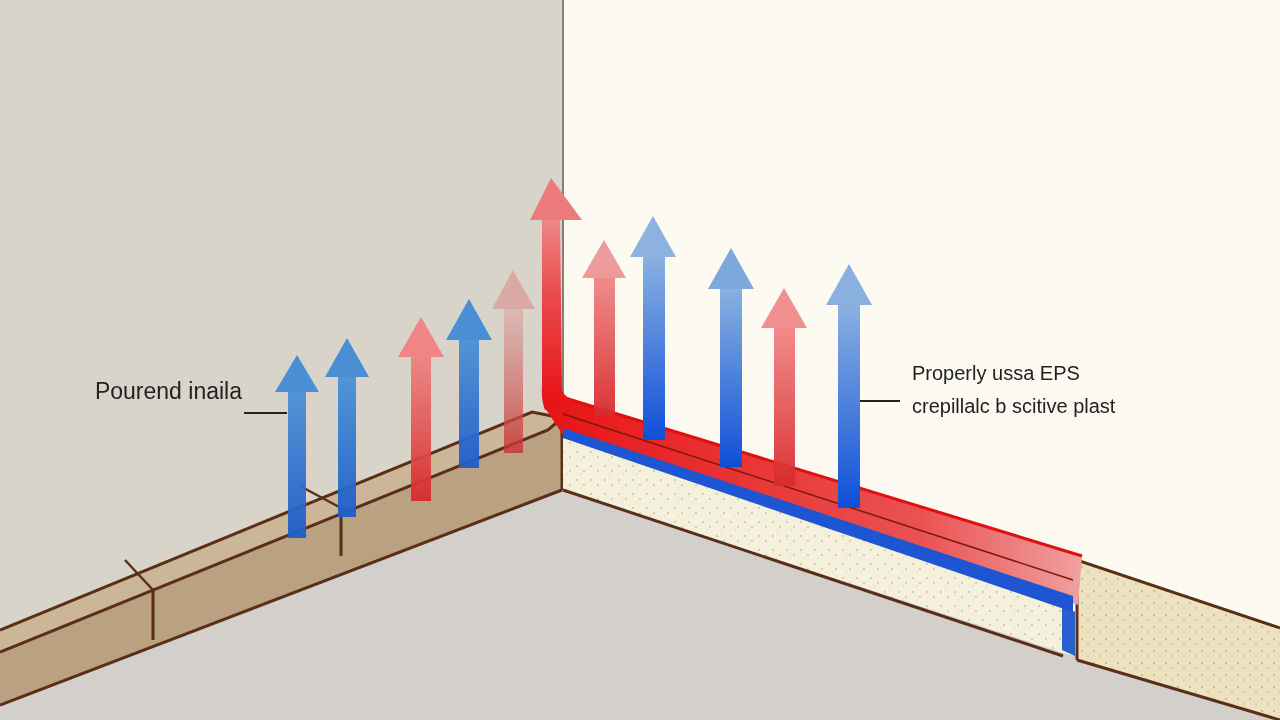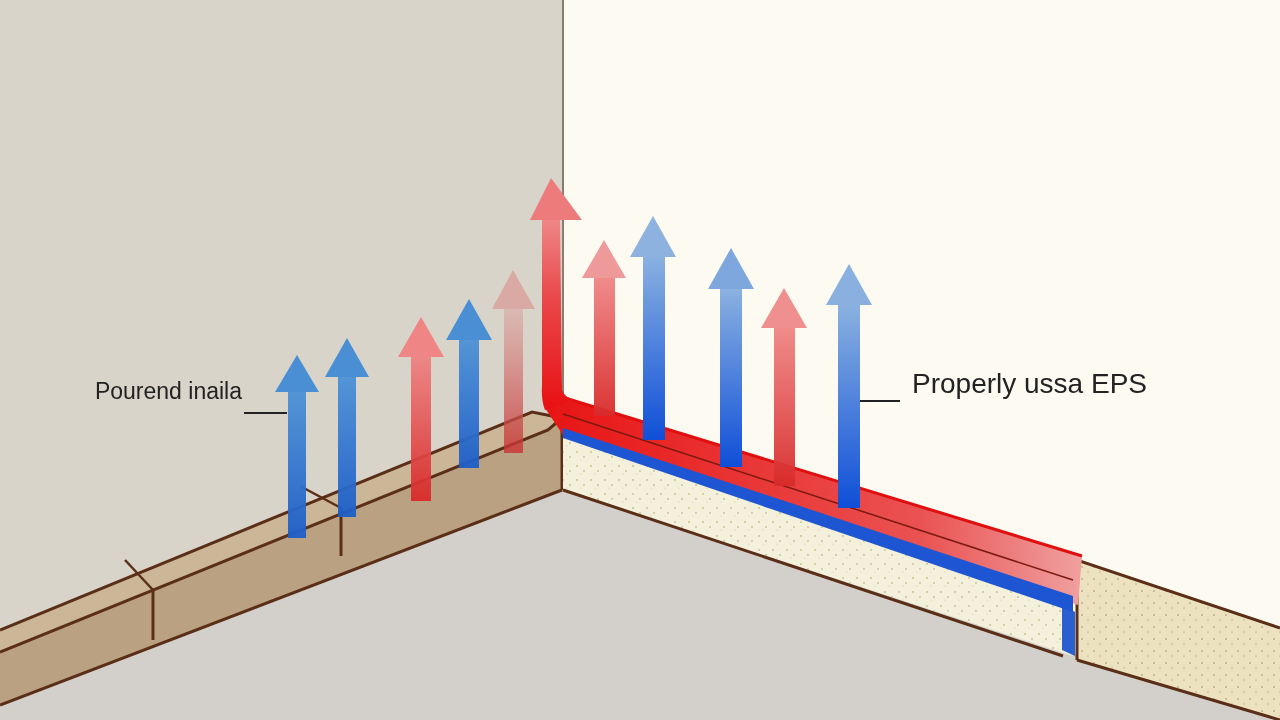--- a/index.html
+++ b/index.html
@@ -1,21 +1,21 @@
 <!DOCTYPE html>
 <html><head>
 <meta charset="utf-8">
 <style>
   html, body { margin: 0; padding: 0; }
   body { width: 1280px; height: 720px; overflow: hidden; position: relative; background: #d4d1cc; font-family: "Liberation Sans", sans-serif; }
   #scene { position: absolute; left: 0; top: 0; width: 1280px; height: 720px; }
   .label { position: absolute; color: #222; font-family: "Liberation Sans", sans-serif; }
   .label-left { left: 78px; top: 375px; font-size: 23px; line-height: 33px; text-align: right; width: 164px; }
   .label-left .line2 { display: block; }
-  .label-right { left: 912px; top: 367px; font-size: 28px; line-height: 33px; }
+  .label-right { left: 912px; top: 357px; font-size: 20px; line-height: 33px; }
   .label-right span { display: block; white-space: nowrap; }
 </style>
 </head>
 <body>
 
 <svg id="scene" viewBox="0 0 1280 720" xmlns="http://www.w3.org/2000/svg">
   <defs>
     <linearGradient id="warmUp" x1="0" y1="1" x2="0" y2="0">
       <stop offset="0" stop-color="#d82a2a" stop-opacity="0.95"></stop>
       <stop offset="1" stop-color="#ee8080" stop-opacity="0.9"></stop>
@@ -146,13 +146,14 @@
   <line x1="244" y1="413" x2="287" y2="413" stroke="#222" stroke-width="1.8"></line>
   <line x1="860" y1="401" x2="900" y2="401" stroke="#222" stroke-width="1.8"></line>
 </svg>
 
 <div class="label label-left">
   <span>Pourend inaila</span>
 </div>
 
 <div class="label label-right">
   <span>Properly ussa EPS</span>
+  <span>crepillalc b scitive plast</span>
 </div>
 
 </body></html>

